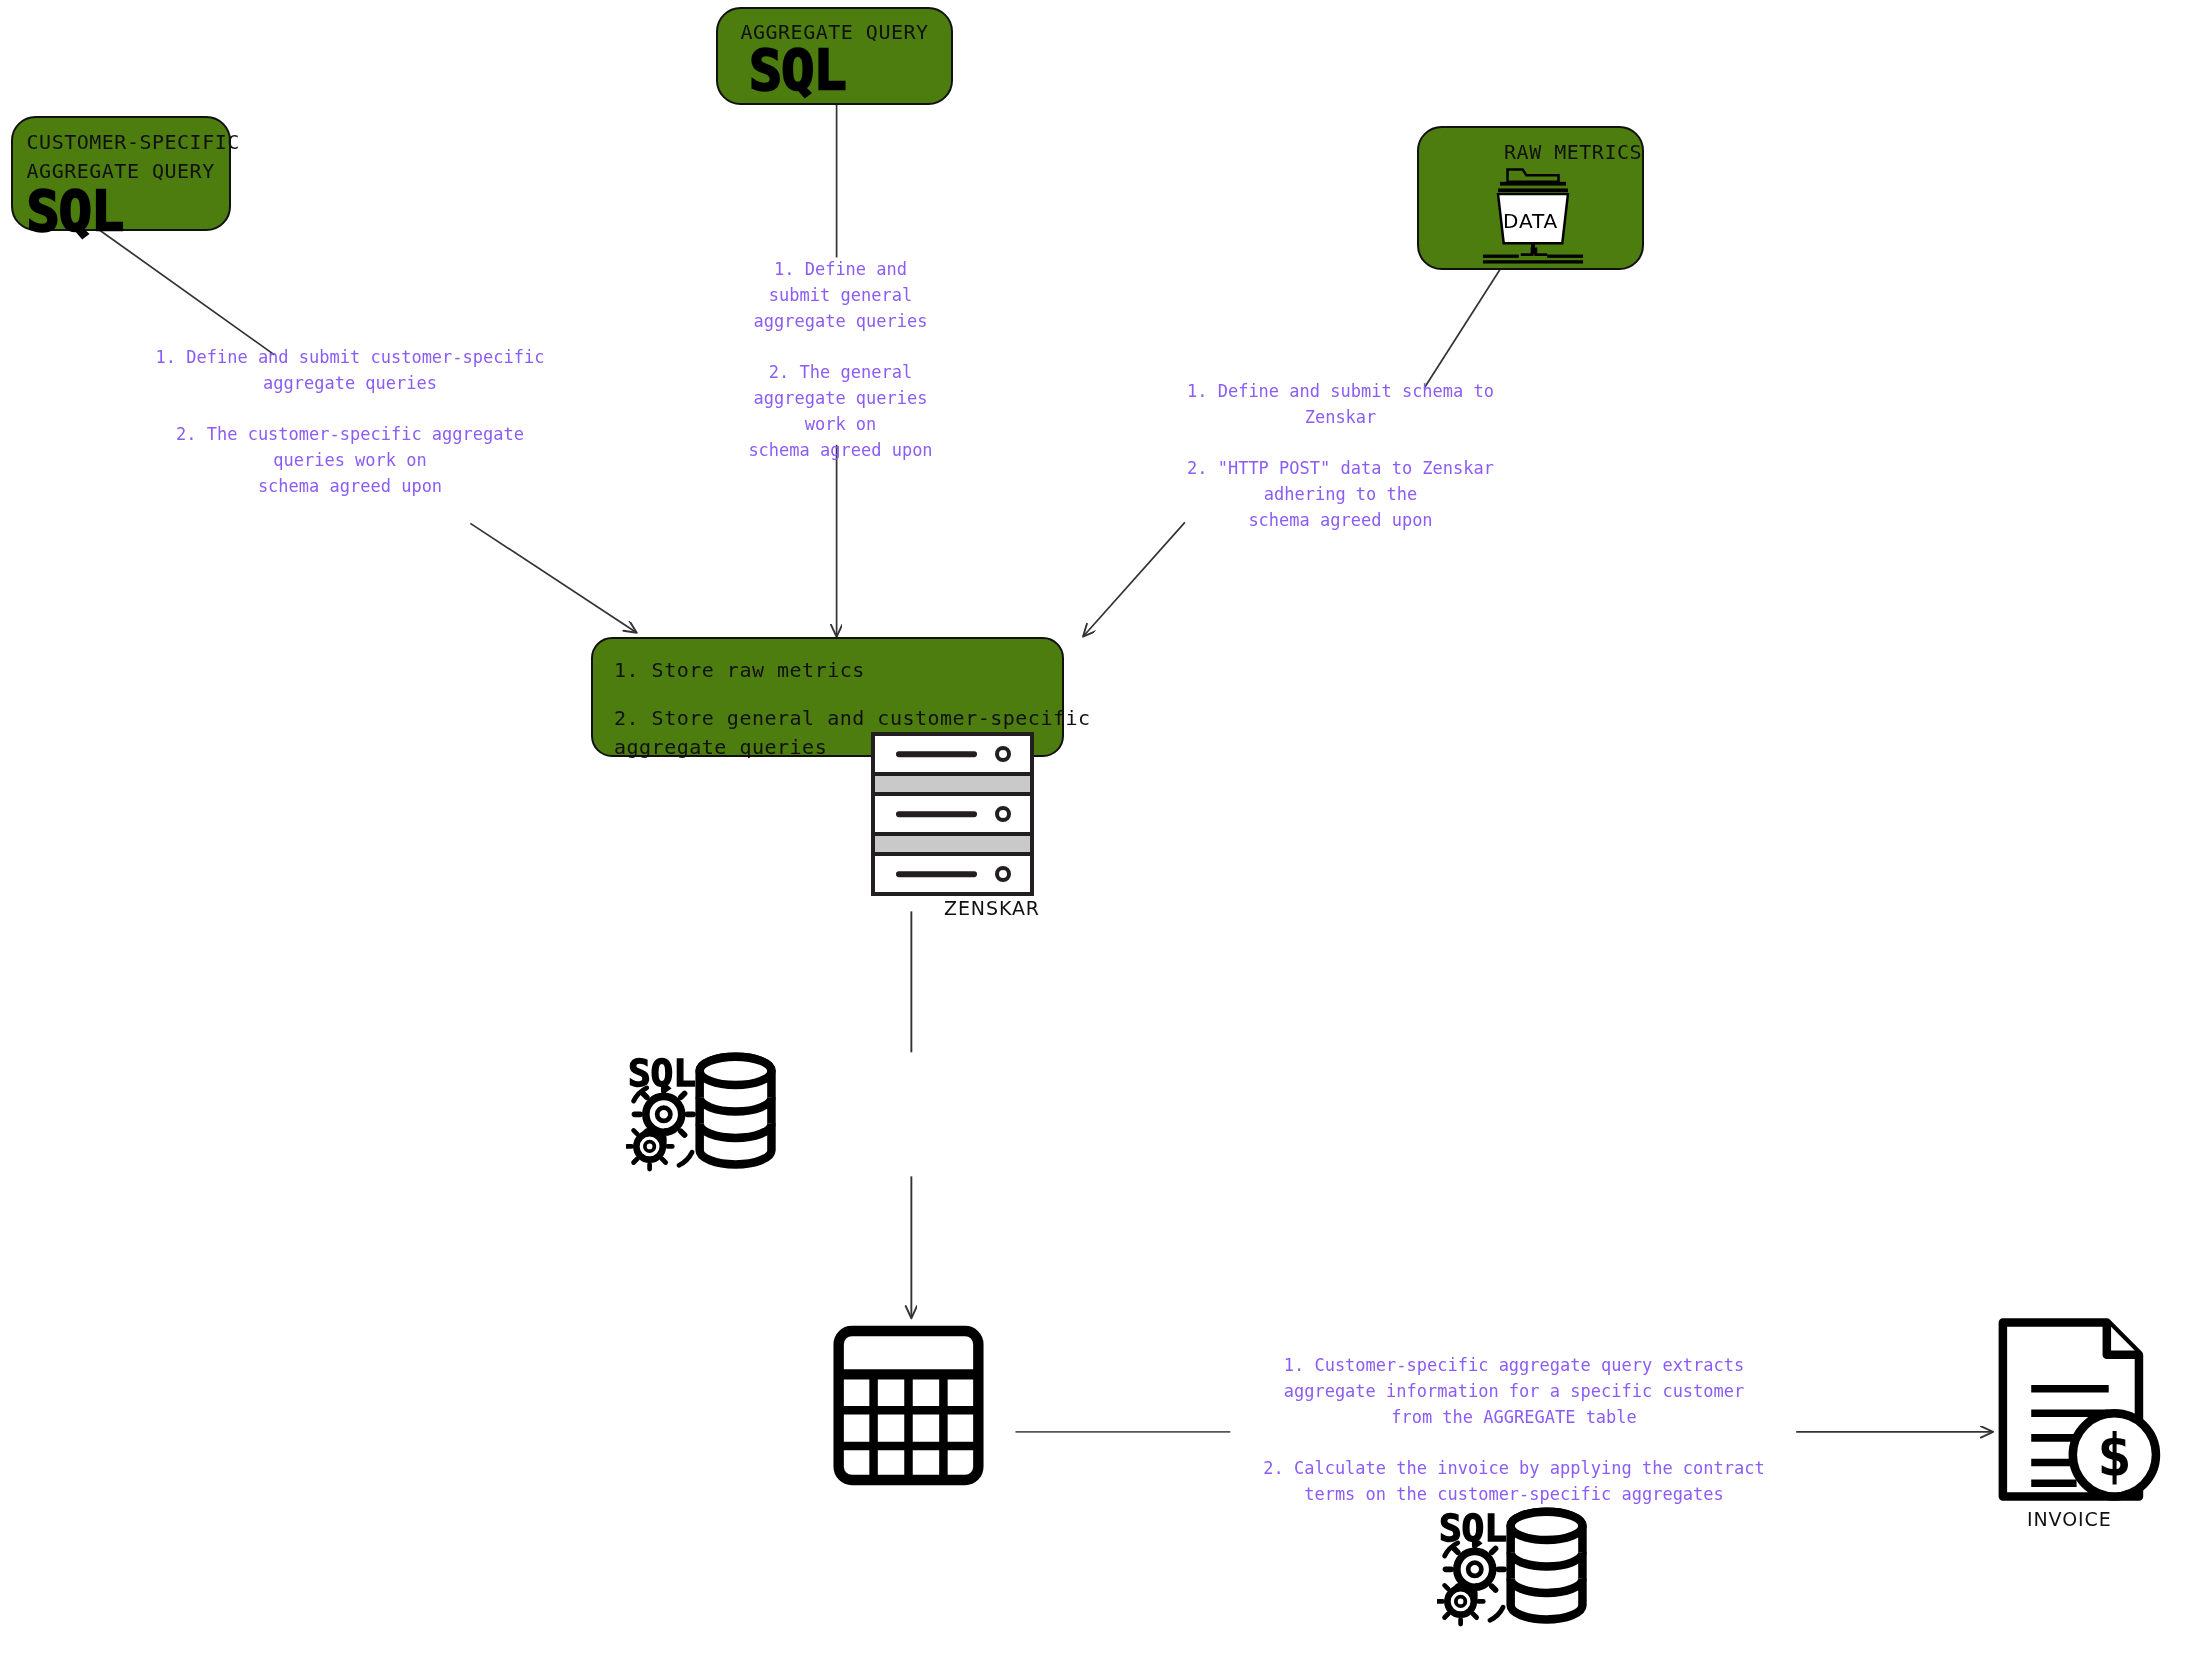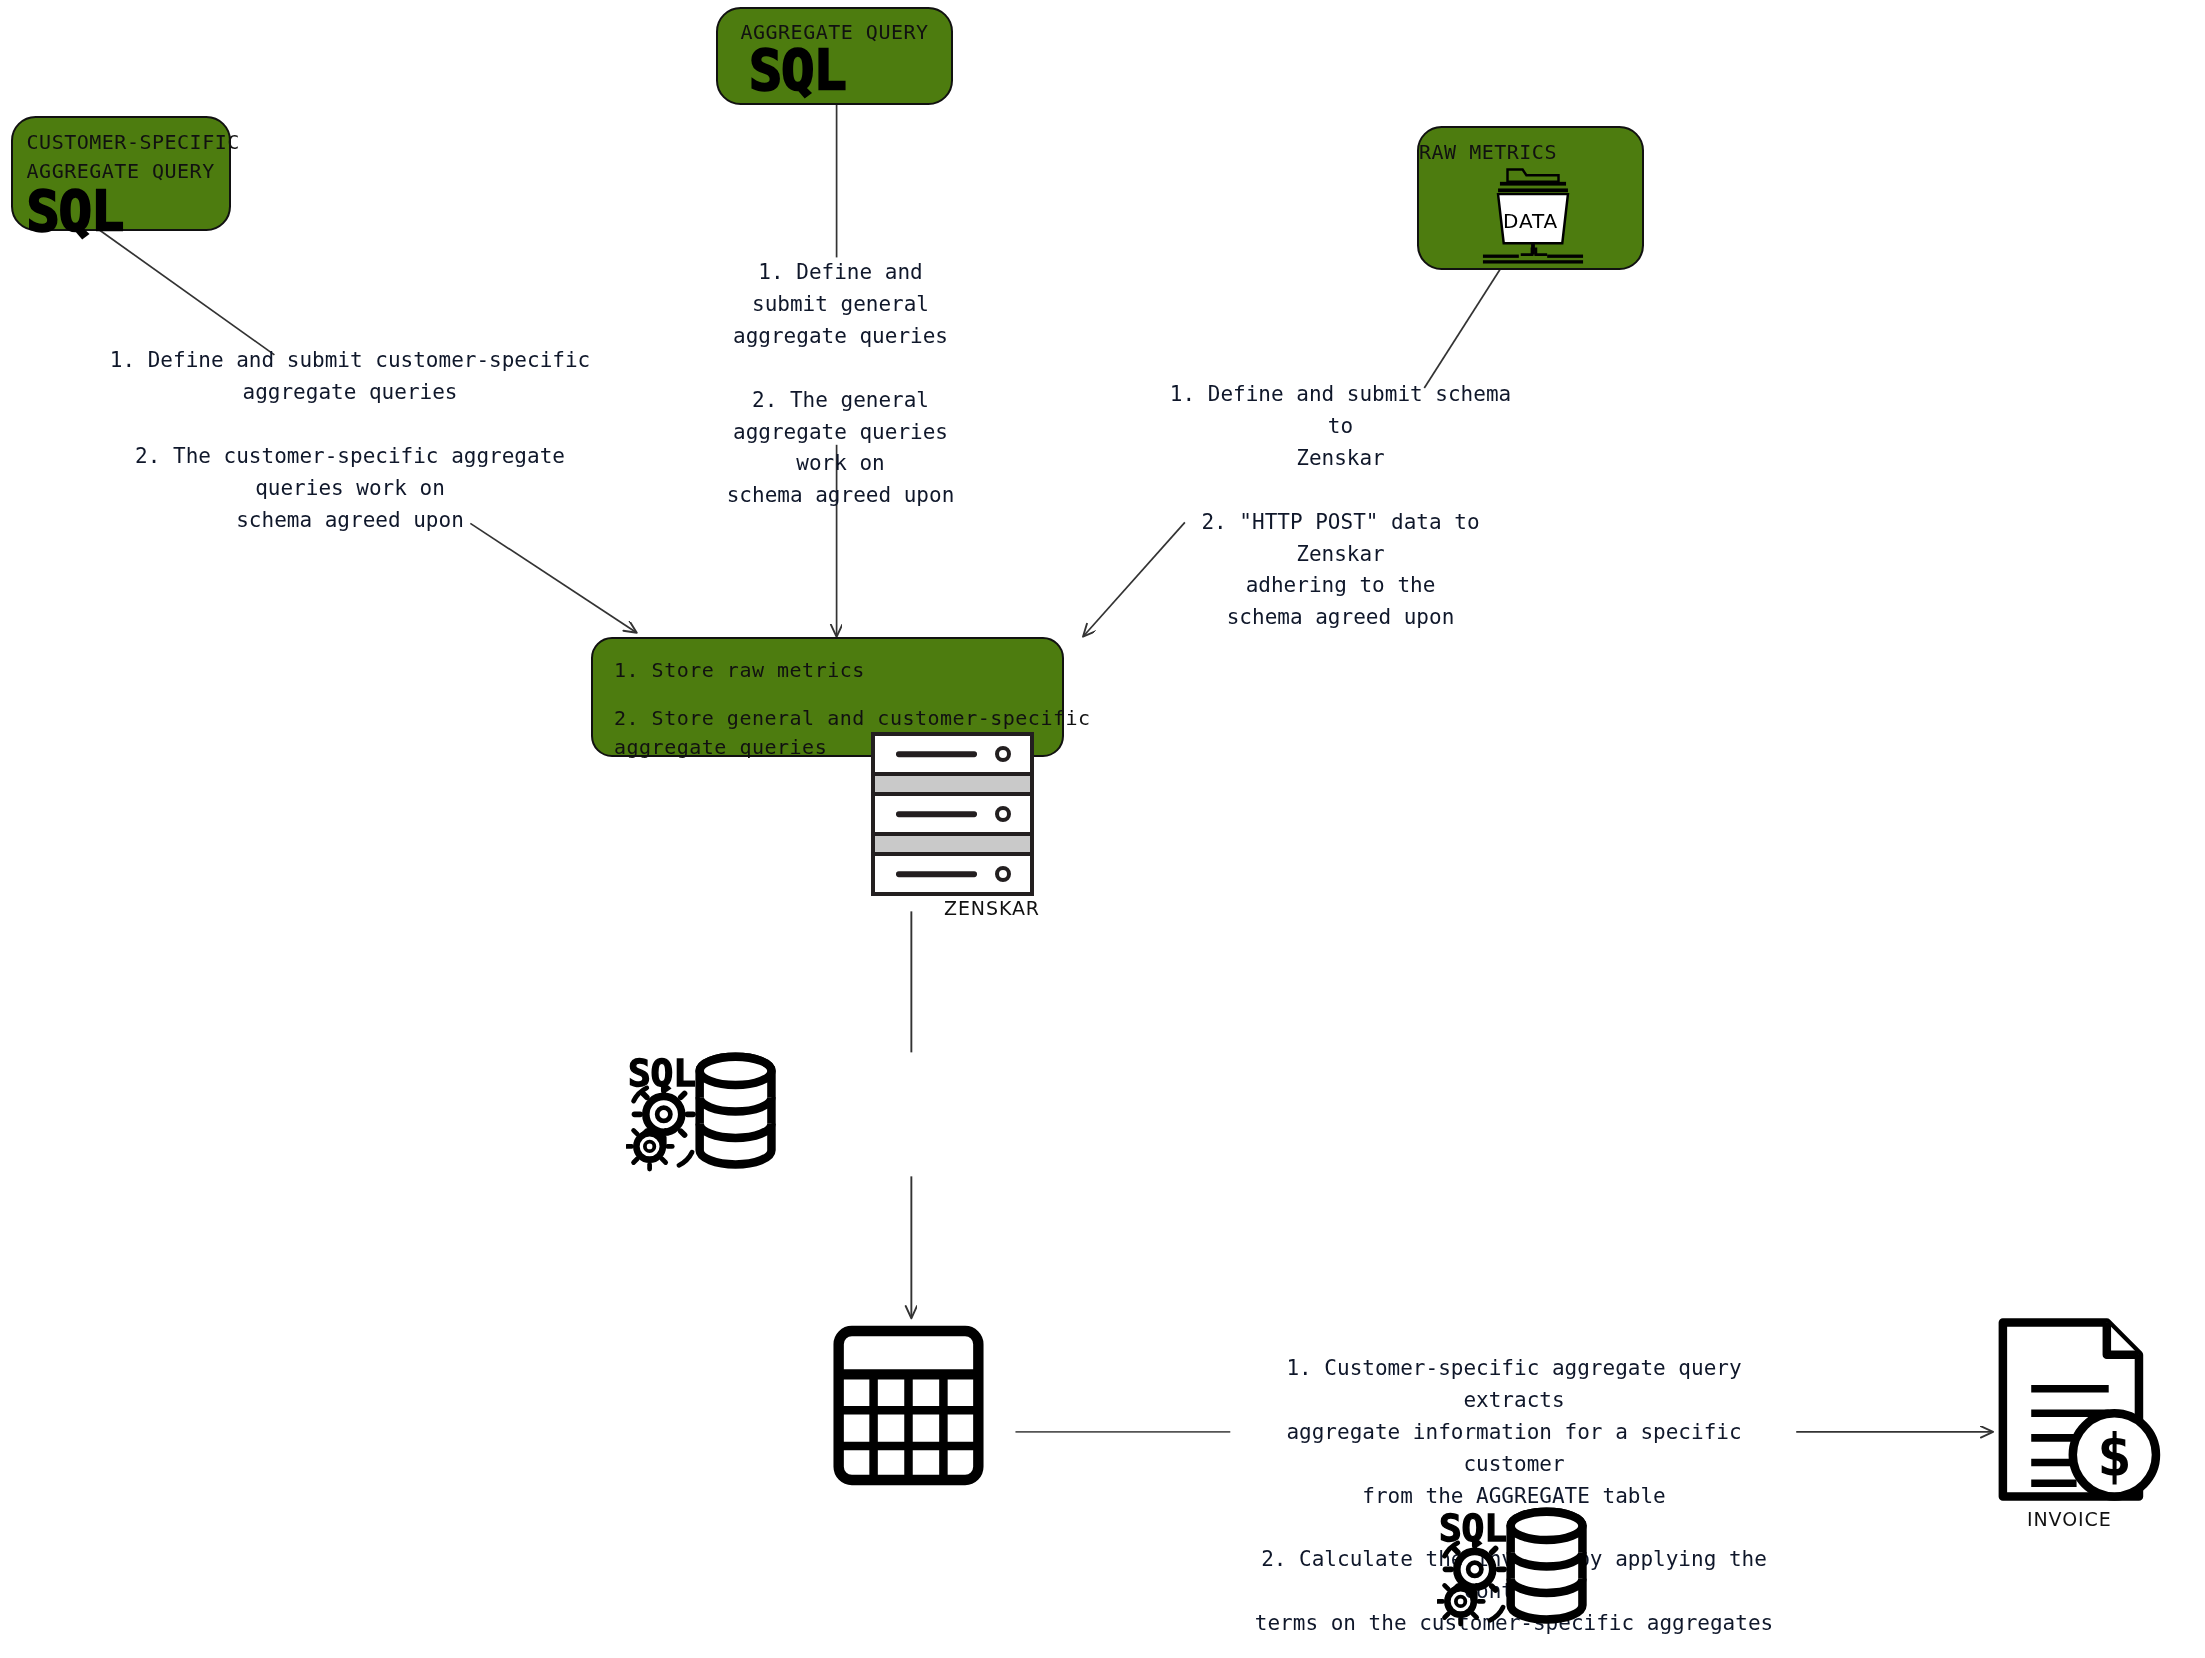--- a/index.html
+++ b/index.html
@@ -35,23 +35,23 @@
     line-height:0.92;
     letter-spacing:-0.9px;
     color:#000;
     -webkit-text-stroke:2.3px #000;
   }
 
   
   .label{
     position:absolute;
     font-family:"DejaVu Sans Mono","Liberation Mono",monospace;
-    font-size:21px;
+    font-size:17px;
     line-height:1.52;
-    color:#0f172a;
+    color:#8b5cf6;
     text-align:center;
     white-space:pre-line;
     z-index:6;
   }
   .caption{
     position:absolute;
     font-family:"DejaVu Sans","Liberation Sans",sans-serif;
     font-size:19px;
     letter-spacing:0.9px;
     color:#111;
@@ -127,21 +127,21 @@
     <div class="sql-glyph" style="margin-left:31px;margin-top:-1.9px;">SQL</div>
   </div>
 
   <div class="node-box" style="left:11.4px;top:116px;width:220px;height:115px;padding:10.4px 0 0 13.2px;">
     <div class="node-title">CUSTOMER-SPECIFIC</div>
     <div class="node-title">AGGREGATE QUERY</div>
     <div class="sql-glyph" style="margin-top:-0.9px;">SQL</div>
   </div>
 
   <div class="node-box" style="left:1417px;top:126px;width:227px;height:144px;">
-    <div class="node-title" style="text-align:left;margin-top:9.5px;">RAW METRICS</div>
+    <div class="node-title" style="text-align:right;margin-top:9.5px;">RAW METRICS</div>
     <svg style="position:absolute;left:62px;top:34px;" width="104" height="102" viewBox="0 0 110 108">
 
       <path d="M28 8 h16 l4 6 h34 v7 H28 z" fill="none" stroke="#000" stroke-width="2.6"></path>
 
       <rect x="20" y="21" width="70" height="4" fill="#000"></rect>
       <rect x="18" y="28" width="74" height="4" fill="#000"></rect>
 
       <path d="M18 34 L92 34 L86 86 L24 86 Z" fill="#fff" stroke="#000" stroke-width="2.6"></path>
 
       <rect x="53" y="86" width="4" height="12" fill="#000"></rect>

